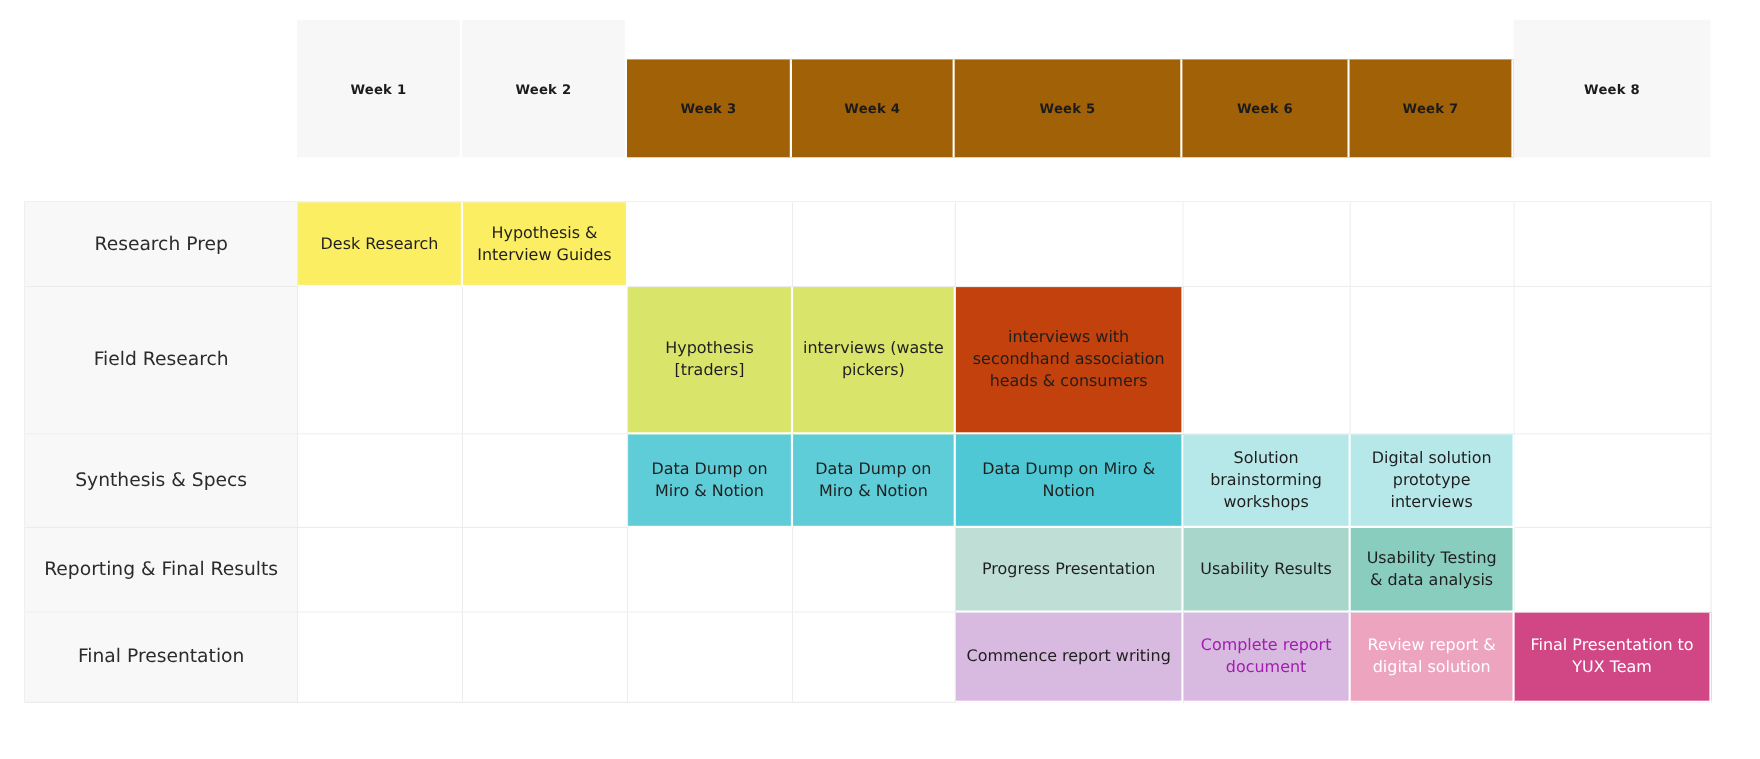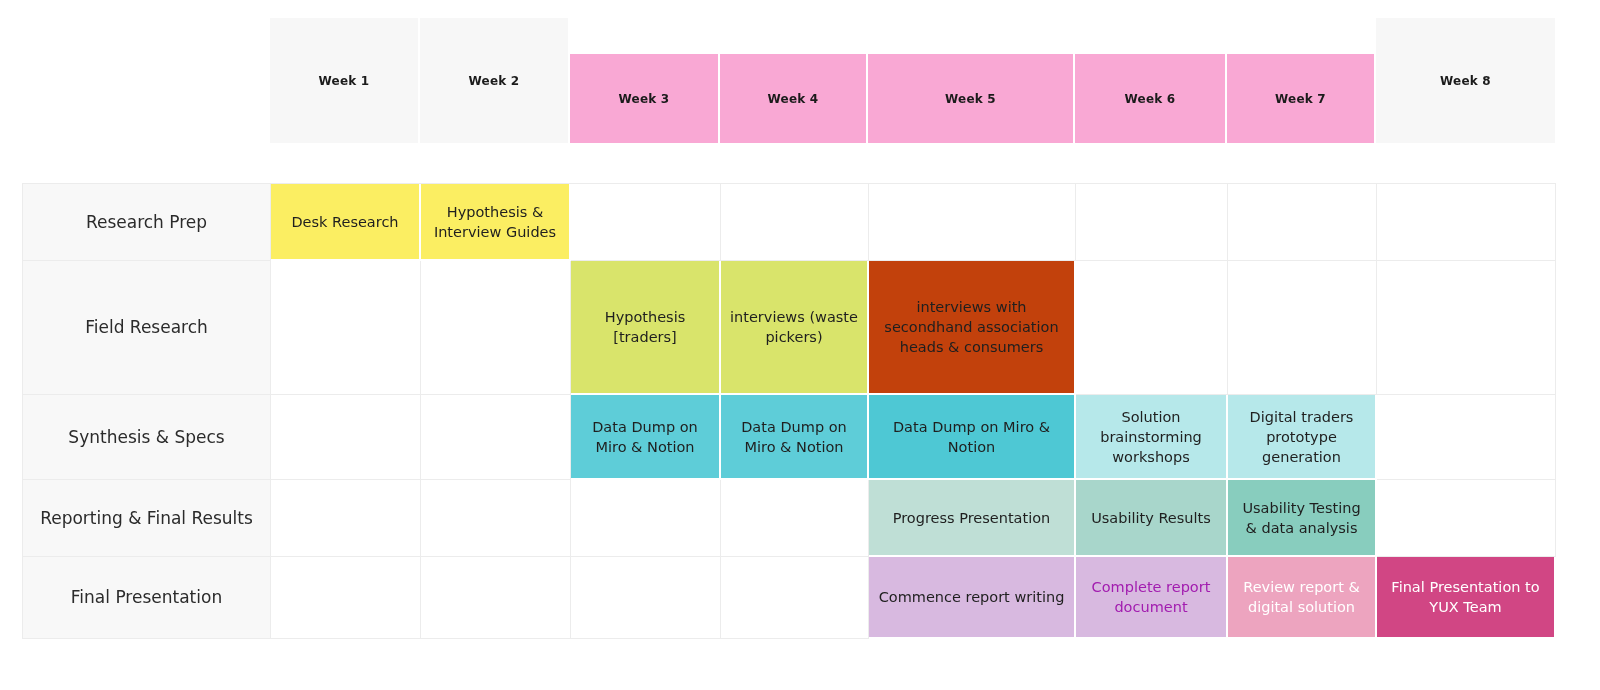--- a/index.html
+++ b/index.html
@@ -35,21 +35,21 @@
     justify-content: center;
     font-size: 12px;
     font-weight: bold;
     color: #1b1b1b;
     box-sizing: border-box;
     border-right: 2px solid #ffffff;
     letter-spacing: 0.2px;
   }
   .week-cell:last-child { border-right: none; }
   .week-cell.light { background: #f7f7f7; }
-  .week-cell.dark  { background: #f9a8d4; margin-top: 36px; }
+  .week-cell.dark  { background: #a16207; margin-top: 36px; }
 
   
   .gantt {
     position: absolute;
     left: 22px;
     top: 183px;
     border-top: 1px solid #ececec;
     border-left: 1px solid #ececec;
     box-sizing: border-box;
   }
@@ -130,21 +130,21 @@
         <div class="cell" style="width: 179px;"></div>
       </div>
       <div class="grow" style="height: 85px;">
         <div class="rowlabel" style="width: 248px;">Synthesis &amp; Specs</div>
         <div class="cell" style="width: 150px;"></div>
         <div class="cell" style="width: 150px;"></div>
         <div class="cell filled" style="width: 150px; background: rgb(94, 205, 216); color: rgb(31, 31, 31);">Data Dump on Miro &amp; Notion</div>
         <div class="cell filled" style="width: 148px; background: rgb(94, 205, 216); color: rgb(31, 31, 31);">Data Dump on Miro &amp; Notion</div>
         <div class="cell filled" style="width: 207px; background: rgb(78, 200, 212); color: rgb(31, 31, 31);">Data Dump on Miro &amp; Notion</div>
         <div class="cell filled" style="width: 152px; background: rgb(182, 232, 234); color: rgb(31, 31, 31);">Solution brainstorming workshops</div>
-        <div class="cell filled" style="width: 149px; background: rgb(182, 232, 234); color: rgb(31, 31, 31);">Digital traders prototype generation</div>
+        <div class="cell filled" style="width: 149px; background: rgb(182, 232, 234); color: rgb(31, 31, 31);">Digital solution prototype interviews</div>
         <div class="cell" style="width: 179px;"></div>
       </div>
       <div class="grow" style="height: 77px;">
         <div class="rowlabel" style="width: 248px;">Reporting &amp; Final Results</div>
         <div class="cell" style="width: 150px;"></div>
         <div class="cell" style="width: 150px;"></div>
         <div class="cell" style="width: 150px;"></div>
         <div class="cell" style="width: 148px;"></div>
         <div class="cell filled" style="width: 207px; background: rgb(191, 223, 214); color: rgb(31, 31, 31);">Progress Presentation</div>
         <div class="cell filled" style="width: 152px; background: rgb(168, 214, 203); color: rgb(31, 31, 31);">Usability Results</div>

